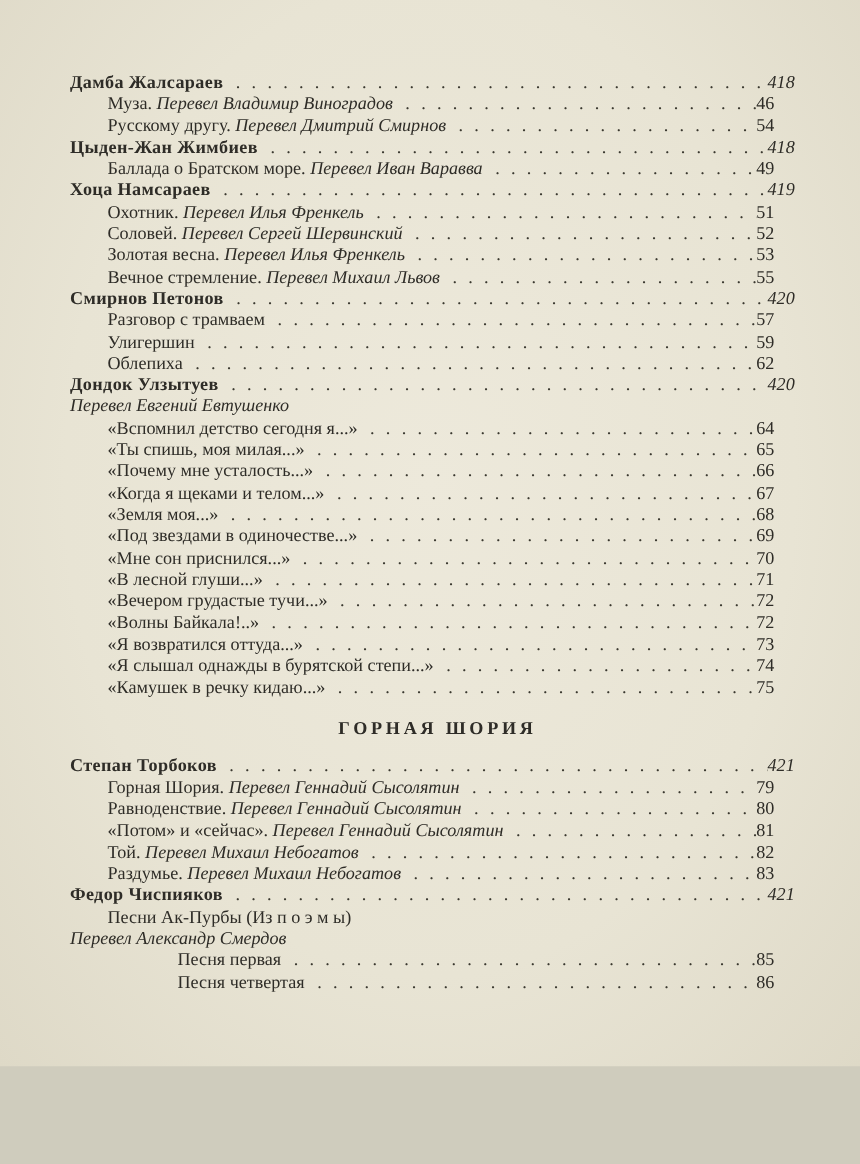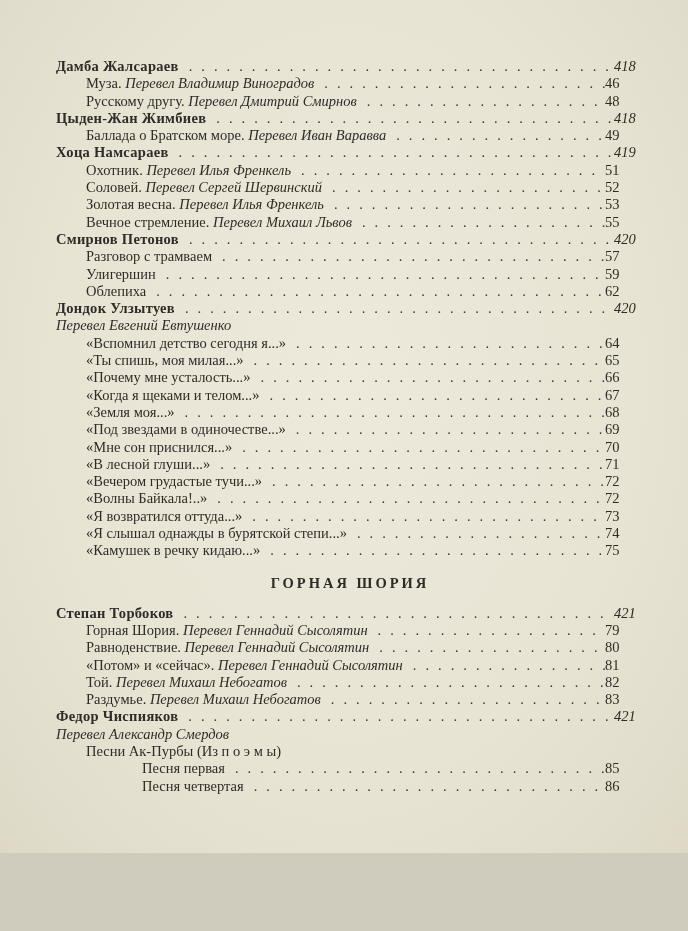--- a/index.html
+++ b/index.html
@@ -78,21 +78,21 @@
       <div class="row poem">
         <span class="title">Муза.</span>
         <span class="translator">&nbsp;Перевел Владимир Виноградов</span>
         <span class="dots">..........................................................................................</span>
         <span class="pagenum">46</span>
       </div>
       <div class="row poem">
         <span class="title">Русскому другу.</span>
         <span class="translator">&nbsp;Перевел Дмитрий Смирнов</span>
         <span class="dots">..........................................................................................</span>
-        <span class="pagenum">48</span>
+        <span class="pagenum">54</span>
       </div>
       <div class="row author">
         <span class="title">Цыден-Жан Жимбиев</span>
         <span class="dots">..........................................................................................</span>
         <span class="pagenum">418</span>
       </div>
       <div class="row poem">
         <span class="title">Баллада о Братском море.</span>
         <span class="translator">&nbsp;Перевел Иван Варавва</span>
         <span class="dots">..........................................................................................</span>
@@ -254,25 +254,25 @@
         <span class="title">Раздумье.</span>
         <span class="translator">&nbsp;Перевел Михаил Небогатов</span>
         <span class="dots">..........................................................................................</span>
         <span class="pagenum">83</span>
       </div>
       <div class="row author">
         <span class="title">Федор Чиспияков</span>
         <span class="dots">..........................................................................................</span>
         <span class="pagenum">421</span>
       </div>
+      <div class="row poem">
+        <span class="title">Песни Ак-Пурбы (Из п о э м ы)</span>
+      </div>
       <div class="row note">
         <span class="translator">Перевел Александр Смердов</span>
-      </div>
-      <div class="row poem">
-        <span class="title">Песни Ак-Пурбы (Из п о э м ы)</span>
       </div>
       <div class="row subpoem">
         <span class="title">Песня первая</span>
         <span class="dots">..........................................................................................</span>
         <span class="pagenum">85</span>
       </div>
       <div class="row subpoem">
         <span class="title">Песня четвертая</span>
         <span class="dots">..........................................................................................</span>
         <span class="pagenum">86</span>

